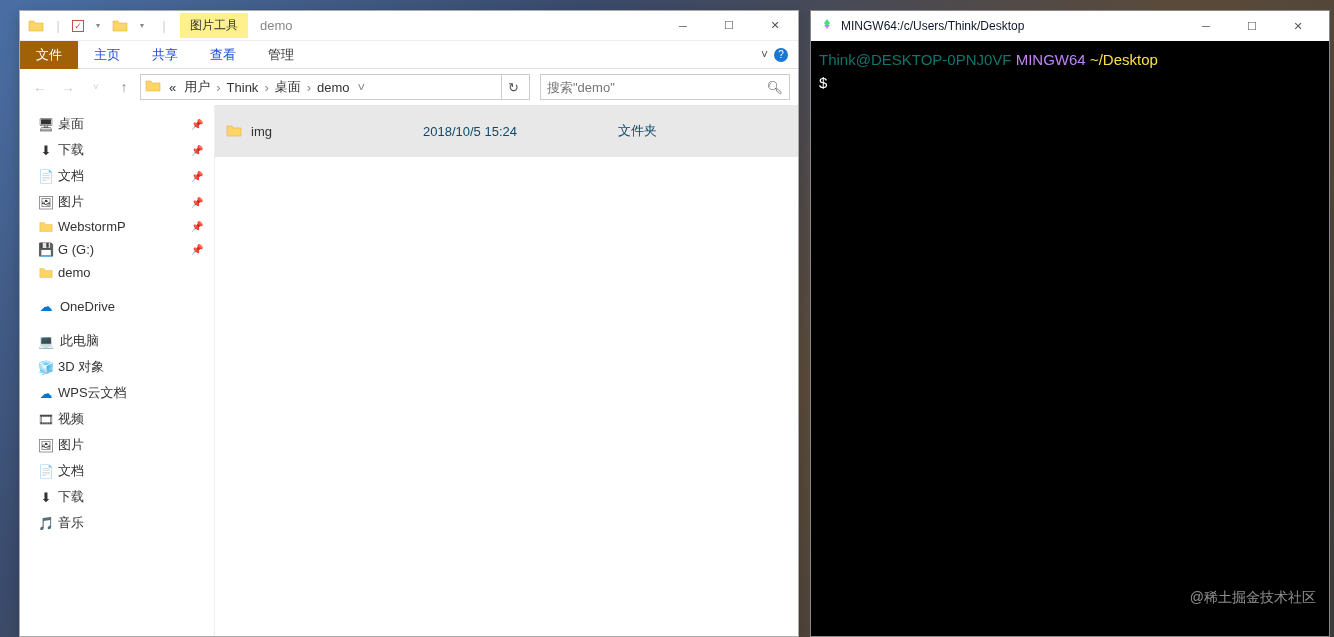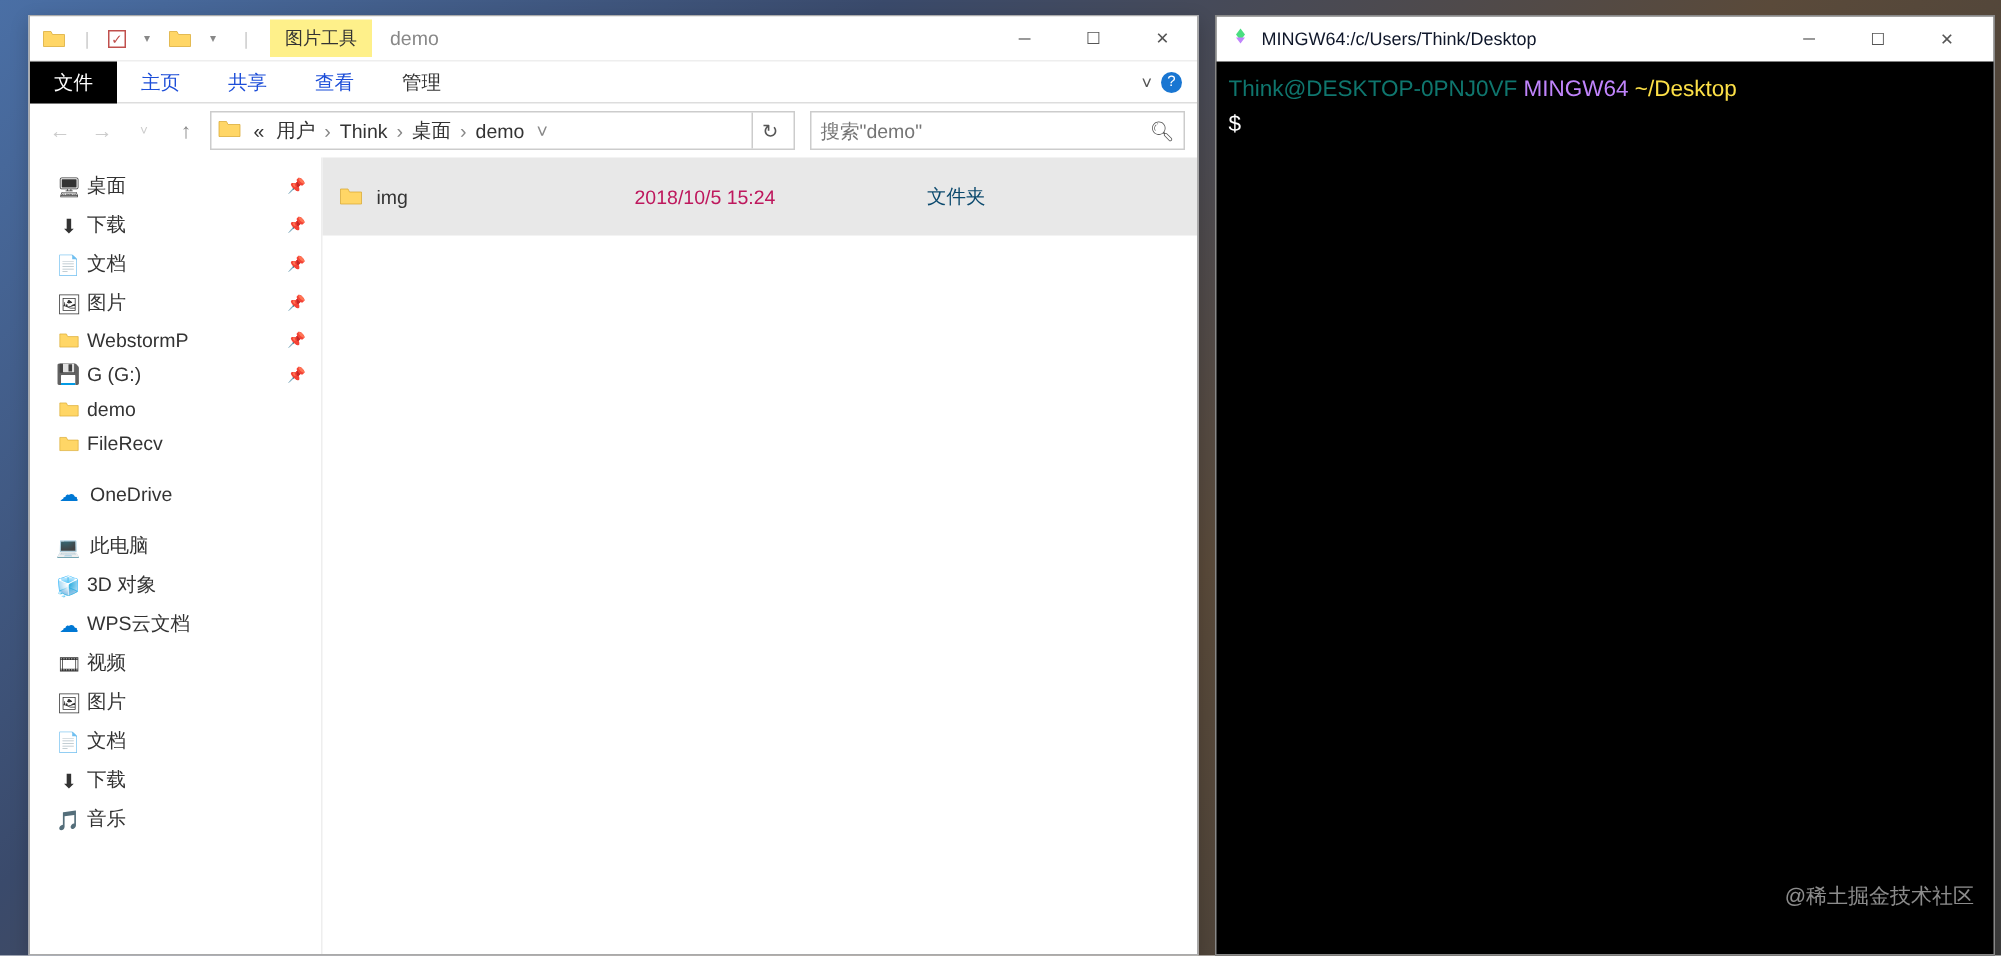--- a/index.html
+++ b/index.html
@@ -10,21 +10,21 @@
 .explorer-titlebar { height: 30px; display: flex; align-items: center; background: #fff; border-bottom: 1px solid #eee; }
 .explorer-titlebar .qat { display: flex; align-items: center; gap: 6px; padding: 0 8px; }
 .explorer-titlebar .qat-icon { width: 16px; height: 16px; display: flex; align-items: center; justify-content: center; font-size: 12px; }
 .tab-tools { background: #fef08a; padding: 4px 10px; font-size: 12px; color: #333; }
 .title-text { padding: 0 12px; font-size: 13px; color: #888; }
 .win-controls { margin-left: auto; display: flex; }
 .win-btn { width: 46px; height: 30px; display: flex; align-items: center; justify-content: center; color: #555; font-size: 11px; cursor: pointer; }
 
 .ribbon-tabs { height: 28px; display: flex; align-items: center; border-bottom: 1px solid #ddd; }
 .ribbon-tab { padding: 5px 16px; font-size: 13px; color: #1d4ed8; cursor: pointer; }
-.ribbon-tab.file { background: #000000; color: #fff; }
+.ribbon-tab.file { background: #a16207; color: #fff; }
 .ribbon-tab.context { color: #333; }
 .ribbon-help { margin-left: auto; display: flex; gap: 6px; padding-right: 10px; font-size: 12px; color: #555; }
 .ribbon-help span { cursor: pointer; }
 
 .nav-row { height: 36px; display: flex; align-items: center; padding: 0 8px; gap: 4px; }
 .nav-btn { width: 24px; height: 24px; display: flex; align-items: center; justify-content: center; color: #888; font-size: 14px; cursor: pointer; }
 .nav-btn.disabled { color: #ccc; }
 .address-bar { flex: 1; height: 26px; border: 1px solid #ccc; display: flex; align-items: center; padding: 0 4px; font-size: 13px; }
 .address-bar .folder-ic { margin-right: 4px; }
 .crumb { padding: 0 4px; color: #333; cursor: pointer; }
@@ -46,21 +46,21 @@
 
 .file-list { flex: 1; }
 .columns { display: flex; padding: 6px 10px; font-size: 12px; color: #1667b3; border-bottom: 1px solid #eee; }
 .col-name { width: 180px; cursor: pointer; }
 .col-date { width: 195px; cursor: pointer; }
 .col-type { width: 145px; cursor: pointer; }
 .col-size { flex: 1; text-align: left; cursor: pointer; }
 .file-row { display: flex; align-items: center; padding: 17px 10px; font-size: 13px; background: #e8e8e8; }
 .file-row .fic { width: 18px; height: 18px; margin-right: 8px; display:flex; align-items:center; justify-content:center; }
 .fr-name { width: 172px; color: #333; }
-.fr-date { width: 195px; color: #be185d; }
+.fr-date { width: 195px; color: #0c4a6e; }
 .fr-type { width: 145px; color: #0c4a6e; }
 
 
 .terminal { position: absolute; left: 810px; top: 10px; width: 520px; height: 627px; background: #000; border: 1px solid #888; }
 .term-titlebar { height: 30px; background: #fff; display: flex; align-items: center; padding: 0 8px; }
 .term-icon { width: 16px; height: 16px; margin-right: 6px; }
 .term-title { font-size: 12px; color: #0f172a; flex: 1; }
 .term-controls { display: flex; }
 .term-body { padding: 8px; font-family: "Consolas", monospace; font-size: 15px; line-height: 1.5; }
 .t-green { color: #0f766e; }
@@ -180,28 +180,20 @@
           <span class="pin-ic">📌</span>
         </div>
       <div class="sidebar-item">
           <span class="side-ic">
             <svg width="14" height="14" viewBox="0 0 16 16">
               <path class="folder-svg" d="M1 3h5l1 2h8v8H1z"></path>
             </svg>
           </span>
           <span>demo</span>
         </div>
-      <div class="sidebar-item">
-          <span class="side-ic">
-            <svg width="14" height="14" viewBox="0 0 16 16">
-              <path class="folder-svg" d="M1 3h5l1 2h8v8H1z"></path>
-            </svg>
-          </span>
-          <span>FileRecv</span>
-        </div>
       <div style="height:10px"></div>
       <div class="sidebar-group">
           <span class="side-ic" style="color:#0078d4">☁</span>
           <span>OneDrive</span>
         </div>
       <div style="height:10px"></div>
       <div class="sidebar-group">
           <span class="side-ic">💻</span>
           <span>此电脑</span>
         </div>

